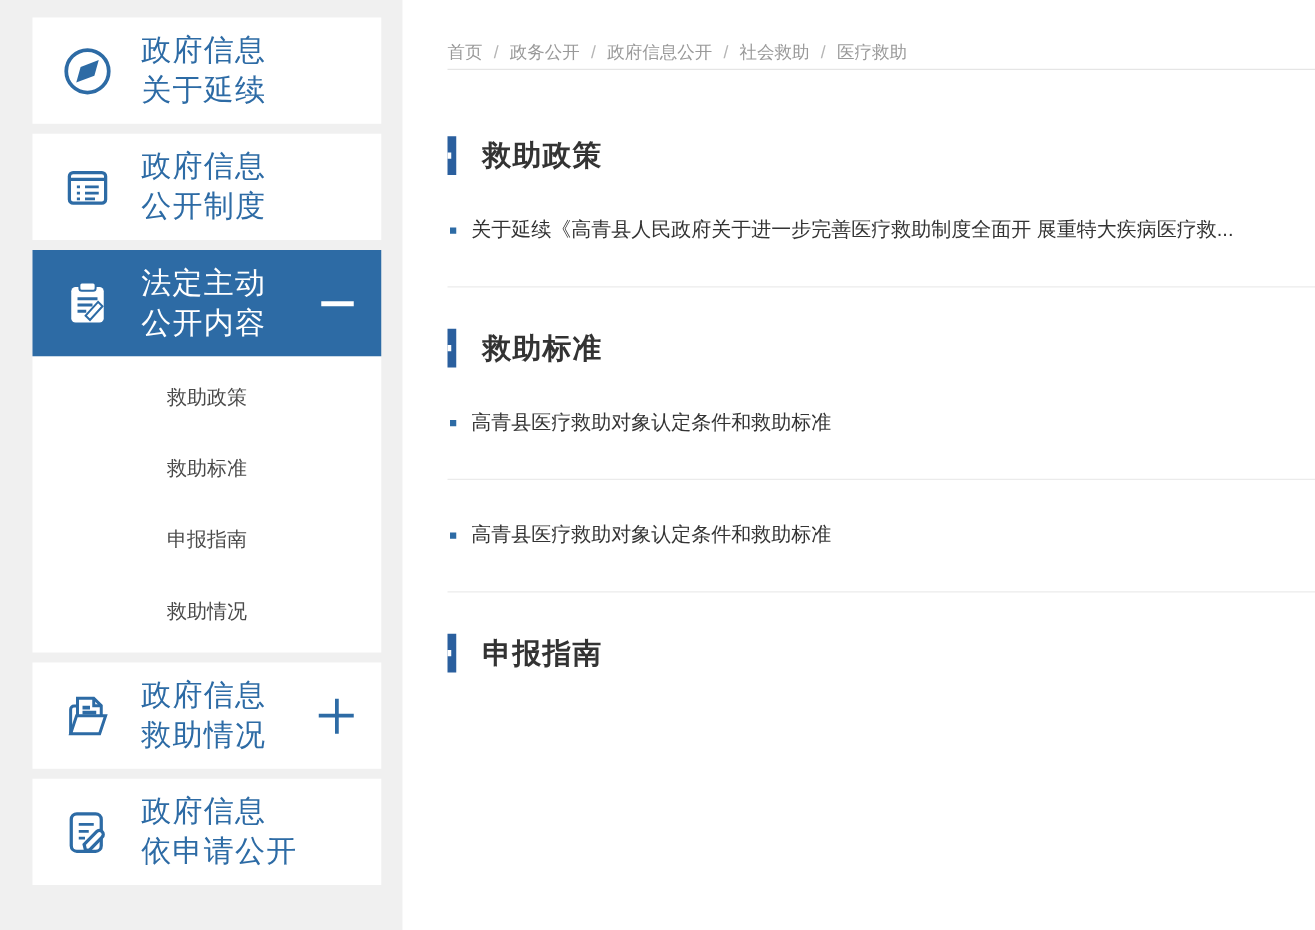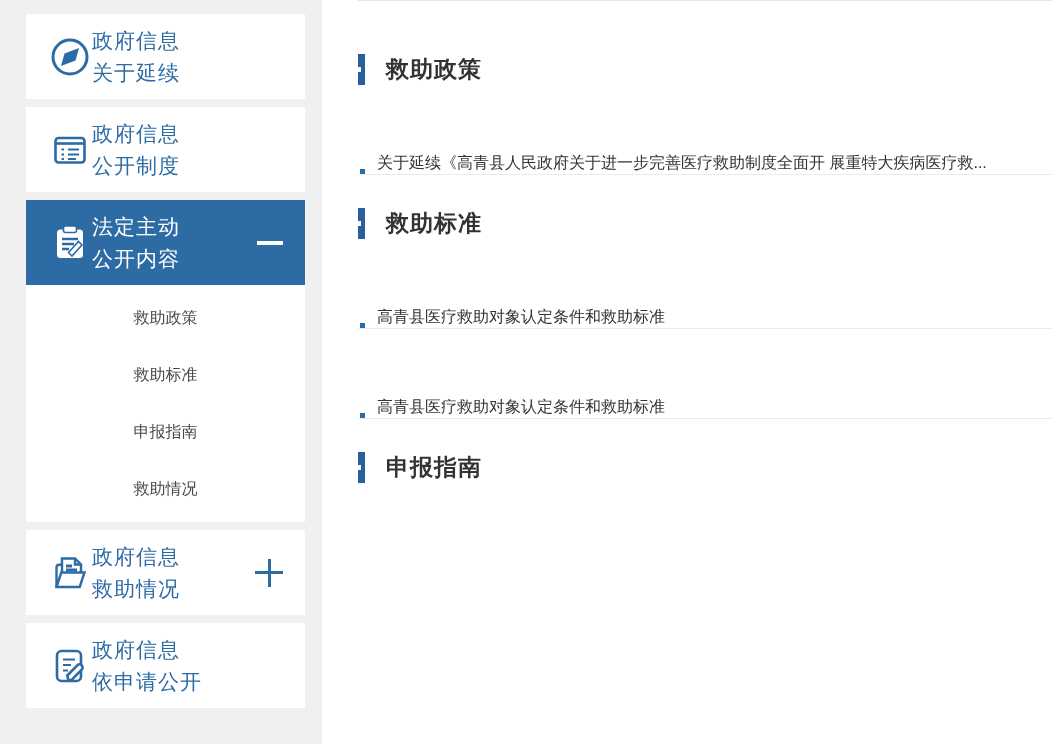--- a/index.html
+++ b/index.html
@@ -28,21 +28,21 @@
     background:var(--panel-bg);
     height:85px;
     display:flex;align-items:center;
     position:relative;
     color:var(--accent);
     cursor:pointer;
   }
   .nav-card.selected{background:var(--accent);color:#ffffff;text-align:center;}
   .nav-icon{width:44px;height:44px;margin-left:22px;flex-shrink:0;}
   .nav-icon svg{width:44px;height:44px;display:block;}
-  .nav-label{font-size:21px;line-height:32px;letter-spacing:1px;}
+  .nav-label{margin-left:21px;font-size:24px;line-height:32px;letter-spacing:1px;}
   .nav-label .l1,.nav-label .l2{display:block;white-space:nowrap;}
   .toggle{position:absolute;right:22px;top:50%;}
   .toggle.minus{width:26px;height:4px;background:#ffffff;transform:translateY(-50%);}
   .toggle.plus{width:28px;height:28px;transform:translateY(-50%);}
   .toggle.plus::before{content:"";position:absolute;left:0;top:12.5px;width:28px;height:3px;background:var(--accent);}
   .toggle.plus::after{content:"";position:absolute;left:12.5px;top:0;width:3px;height:28px;background:var(--accent);}
   .submenu{background:var(--panel-bg);padding:5px 0 4px;}
   .submenu-item{
     height:57px;display:flex;align-items:center;justify-content:center;
     font-size:16px;color:var(--submenu-text);cursor:pointer;
@@ -60,21 +60,21 @@
   .bc-sep{margin:0 9px;color:#b5b5b5;}
   .bc-divider{border-bottom:1px solid #e5e5e5;}
 
   .section{margin-top:33px;}
   .section.first{margin-top:53px;}
   .sec-header{display:flex;align-items:center;height:31px;}
   .sec-bar{width:7px;height:31px;background:var(--accent-dark);position:relative;margin-right:21px;flex-shrink:0;}
   .sec-bar::after{content:"";position:absolute;left:0;top:13px;width:3px;height:5px;background:#ffffff;}
   .sec-title{font-size:23px;font-weight:bold;color:var(--text);letter-spacing:1px;}
   .list-row{
-    height:90px;display:flex;align-items:flex-end;
+    height:90px;display:flex;align-items:center;
     border-bottom:1px solid var(--divider);
     padding-left:2px;
   }
   .bullet{width:5px;height:5px;background:var(--accent);margin-right:12px;flex-shrink:0;}
   .row-text{
     font-size:16px;color:var(--text);text-decoration:none;cursor:pointer;
     white-space:nowrap;overflow:hidden;max-width:692px;display:block;
   }
 </style>
 </head>
@@ -170,20 +170,21 @@
             </svg>
           </span>
       <span class="nav-label">
         <span class="l1">政府信息</span>
             <span class="l2">依申请公开</span>
       </span>
     </div>
   </div>
 </aside>
   <main class="content">
+    <nav class="breadcrumb" id="breadcrumb"><a class="bc-link">首页</a><span class="bc-sep">/</span><a class="bc-link">政务公开</a><span class="bc-sep">/</span><a class="bc-link">政府信息公开</a><span class="bc-sep">/</span><a class="bc-link">社会救助</a><span class="bc-sep">/</span><a class="bc-link">医疗救助</a></nav>
     <div class="bc-divider"></div>
     <div id="sections">
   <section class="section first">
     <div class="sec-header">
       <span class="sec-bar"></span>
       <h2 class="sec-title">救助政策</h2>
     </div>
     <div class="list">
   <div class="list-row">
     <span class="bullet"></span>

